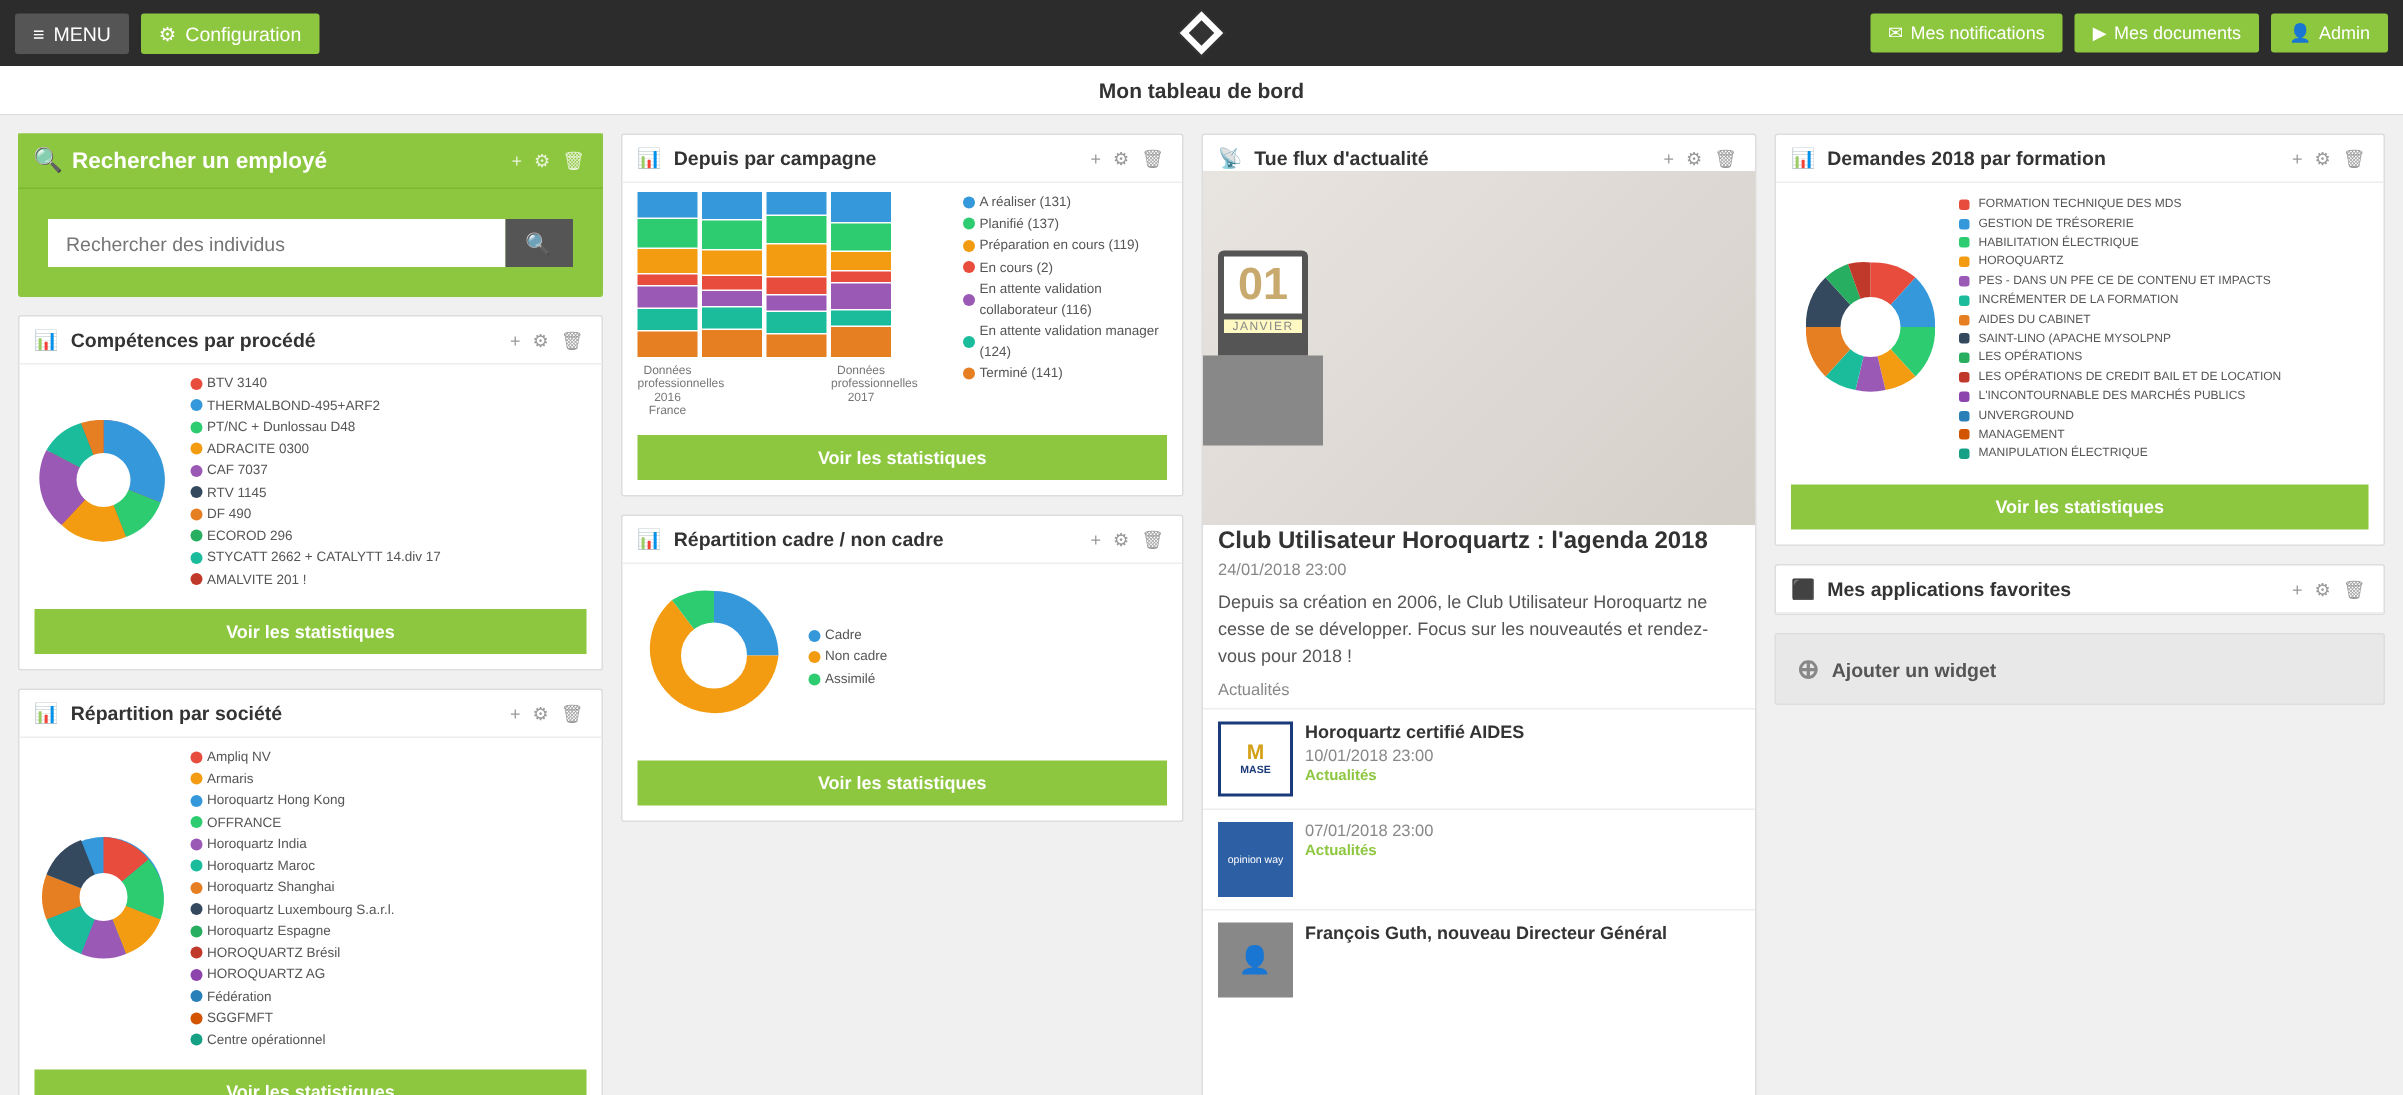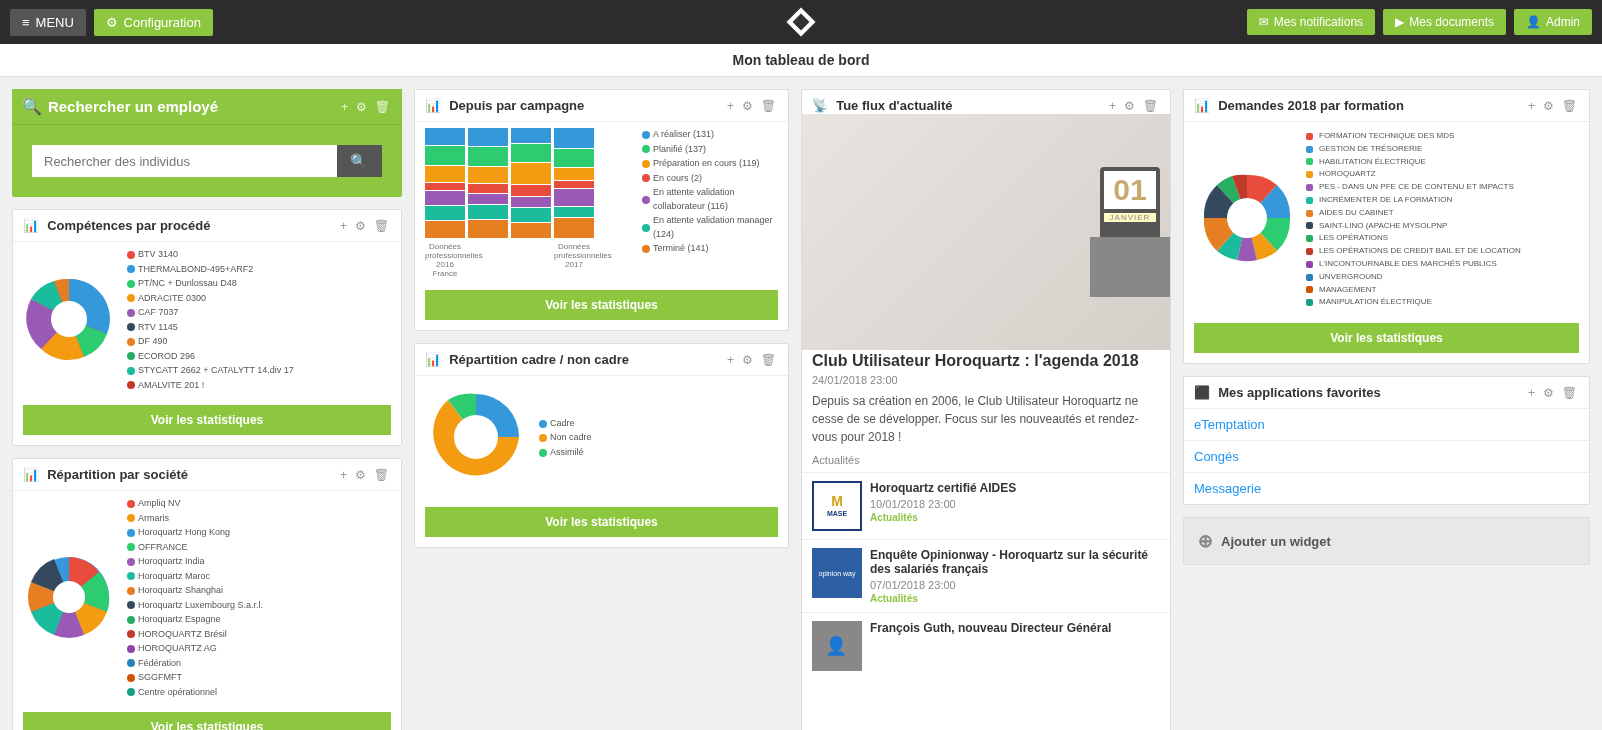--- a/index.html
+++ b/index.html
@@ -543,21 +543,21 @@
         <span class="widget-icon">📡</span>
         <span class="widget-title">Tue flux d'actualité</span>
         <div class="widget-actions">
           <button class="widget-action-btn">+</button>
           <button class="widget-action-btn">⚙</button>
           <button class="widget-action-btn">🗑</button>
         </div>
       </div>
 
       <div class="calendar-img">
-        <div style="width:100%;height:236px;background:linear-gradient(135deg,#e8e4e0,#d5cfc9);display:flex;align-items:center;justify-content:flex-end;position:relative;overflow:hidden;">
+        <div style="width:100%;height:236px;background:linear-gradient(135deg,#e8e4e0,#d5cfc9);display:flex;align-items:center;justify-content:flex-start;position:relative;overflow:hidden;">
 
           <div style="display:flex;flex-direction:column;align-items:center;">
             <div style="width:60px;height:70px;background:#555;border-radius:4px 4px 0 0;position:relative;overflow:hidden;">
               <div style="background:#fff;margin:4px;padding:4px;font-size:30px;font-weight:bold;color:#c8a96e;text-align:center;line-height:1;">01</div>
               <div style="background:#fef9c3;margin:0 4px 4px;font-size:8px;color:#888;text-align:center;text-transform:uppercase;letter-spacing:1px;">JANVIER</div>
             </div>
             <div style="width:80px;height:60px;background:#888;border-radius:0;"></div>
           </div>
         </div>
       </div>
@@ -579,21 +579,20 @@
           <div class="news-item-title">Horoquartz certifié AIDES</div>
           <div class="news-item-date">10/01/2018 23:00</div>
           <div class="news-item-category">Actualités</div>
         </div>
       </div>
       <div class="news-item">
         <div class="opinion-thumb">
           <span style="font-size:7px;padding:2px;">opinion way</span>
         </div>
         <div class="news-item-content">
-          <div class="news-item-title">Enquête Opinionway - Horoquartz sur la sécurité des salariés français</div>
           <div class="news-item-date">07/01/2018 23:00</div>
           <div class="news-item-category">Actualités</div>
         </div>
       </div>
       <div class="news-item">
         <div class="francois-thumb">👤</div>
         <div class="news-item-content">
           <div class="news-item-title">François Guth, nouveau Directeur Général</div>
         </div>
       </div>
@@ -653,25 +652,20 @@
     <div class="widget-card">
       <div class="widget-header">
         <span class="widget-icon">⬛</span>
         <span class="widget-title">Mes applications favorites</span>
         <div class="widget-actions">
           <button class="widget-action-btn">+</button>
           <button class="widget-action-btn">⚙</button>
           <button class="widget-action-btn">🗑</button>
         </div>
       </div>
-      <div class="fav-apps-list">
-        <div class="fav-app-item">eTemptation</div>
-        <div class="fav-app-item">Congés</div>
-        <div class="fav-app-item">Messagerie</div>
-      </div>
     </div>
 
     <div class="add-widget-card">
       <span style="font-size:18px;color:#888;">⊕</span>
       <span>Ajouter un widget</span>
     </div>
 
   </div>
 
 </div>

